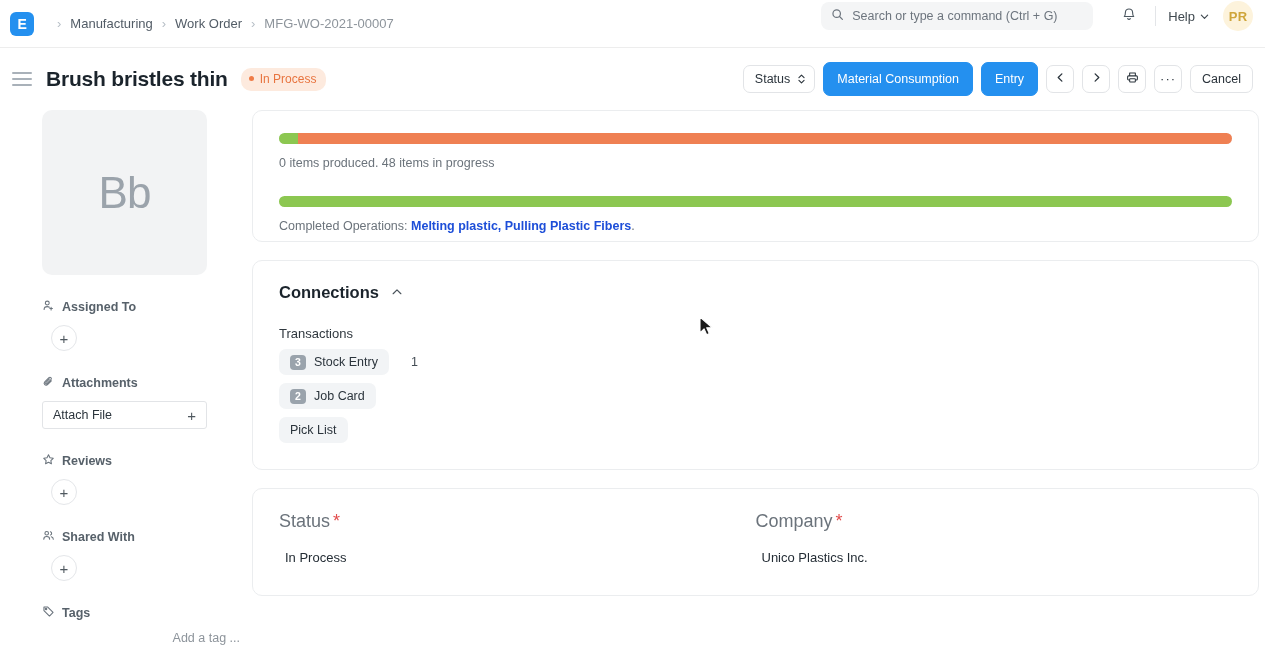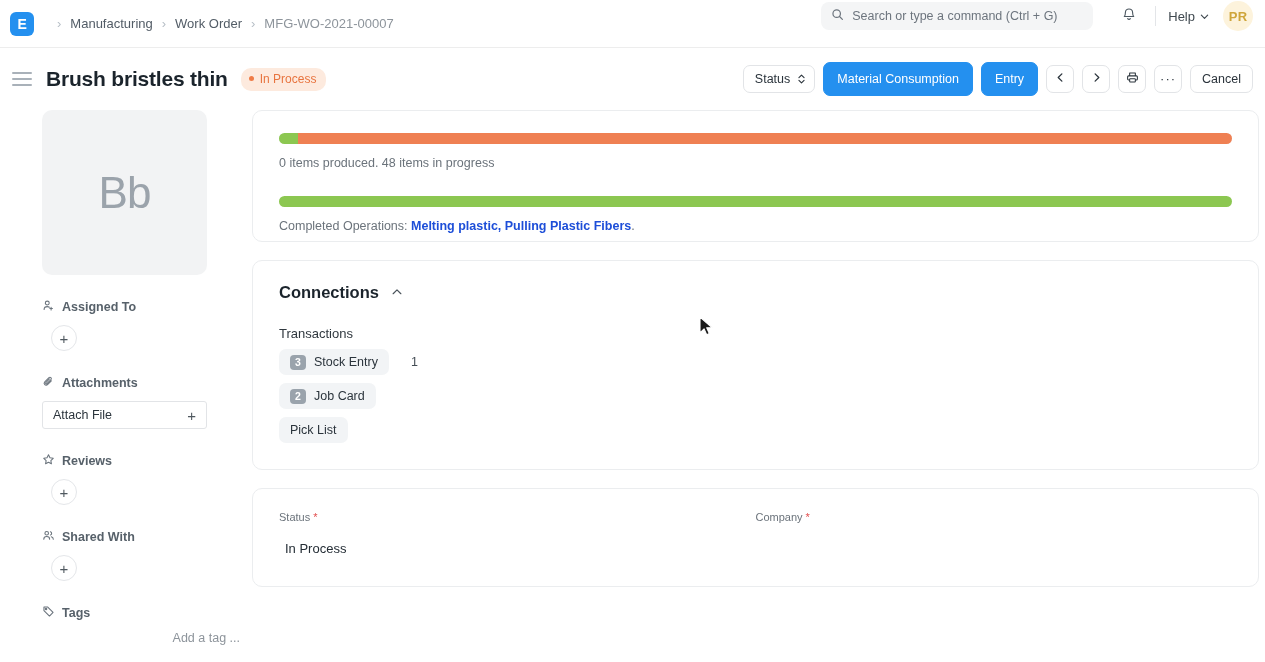--- a/index.html
+++ b/index.html
@@ -228,21 +228,21 @@
     border-radius: 4px;
     min-width: 16px; height: 15px;
     display: inline-flex; align-items: center; justify-content: center;
     padding: 0 4px;
   }
   .conn-extra { font-size: 12.5px; color: #444d55; margin-left: 22px; }
 
   .form-card { padding: 22px 26px 30px 26px; }
   .form-grid { display: flex; }
   .form-col { width: 50%; }
-  .f-label { font-size: 11px; color: #6b737b; }
+  .f-label { font-size: 18px; color: #6b737b; }
   .f-label .req { color: #e24c4c; margin-left: 3px; }
   .f-value {
     font-size: 13px; color: #242d35; margin-top: 18px; padding-left: 6px;
   }
 
   
   .cursor { position: absolute; pointer-events: none; z-index: 99; }
 </style>
 </head>
 <body>
@@ -479,20 +479,21 @@
     </div>
 
     <div class="card form-card">
       <div class="form-grid">
         <div class="form-col">
           <div class="f-label"><span>Status</span><span class="req">*</span></div>
           <div class="f-value">In Process</div>
         </div>
         <div class="form-col">
           <div class="f-label"><span>Company</span><span class="req">*</span></div>
+          <div class="f-value">Unico Plastics Inc.</div>
         </div>
       </div>
     </div>
 
   </div>
 </div>
 
 <div class="cursor" id="cursor" style="left: 699px; top: 316px;">
   <svg width="16" height="22" viewBox="0 0 16 22">
     <path d="M1 1l0 16 4.1-4.1 2.6 5.8 2.6-1.2-2.6-5.7 5.6 0z" fill="#1b1b1b" stroke="#fff" stroke-width="1.1" stroke-linejoin="round"></path>

